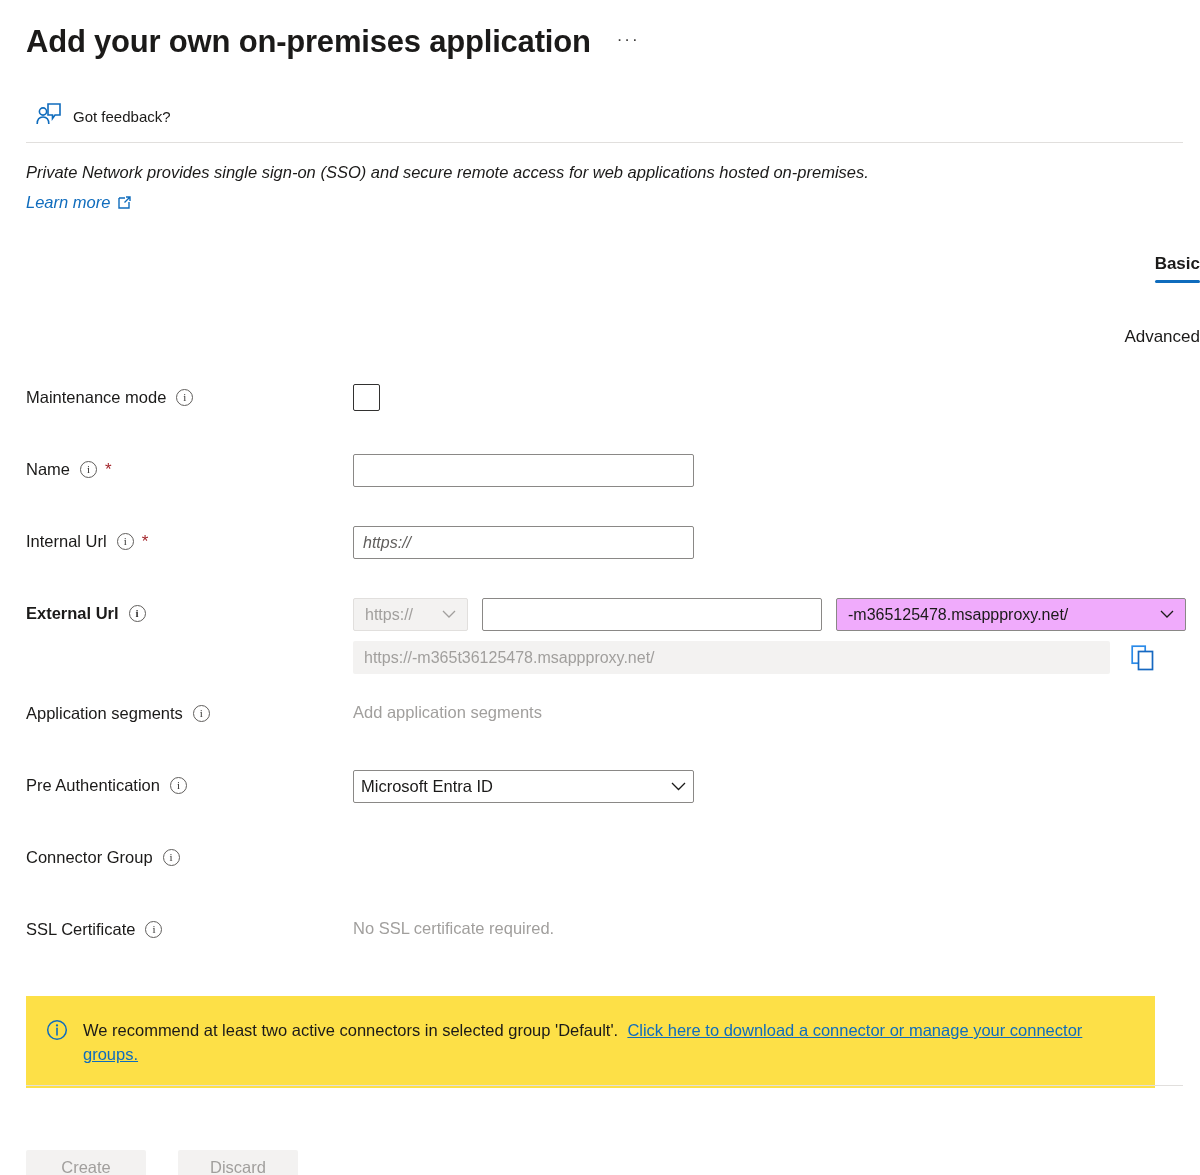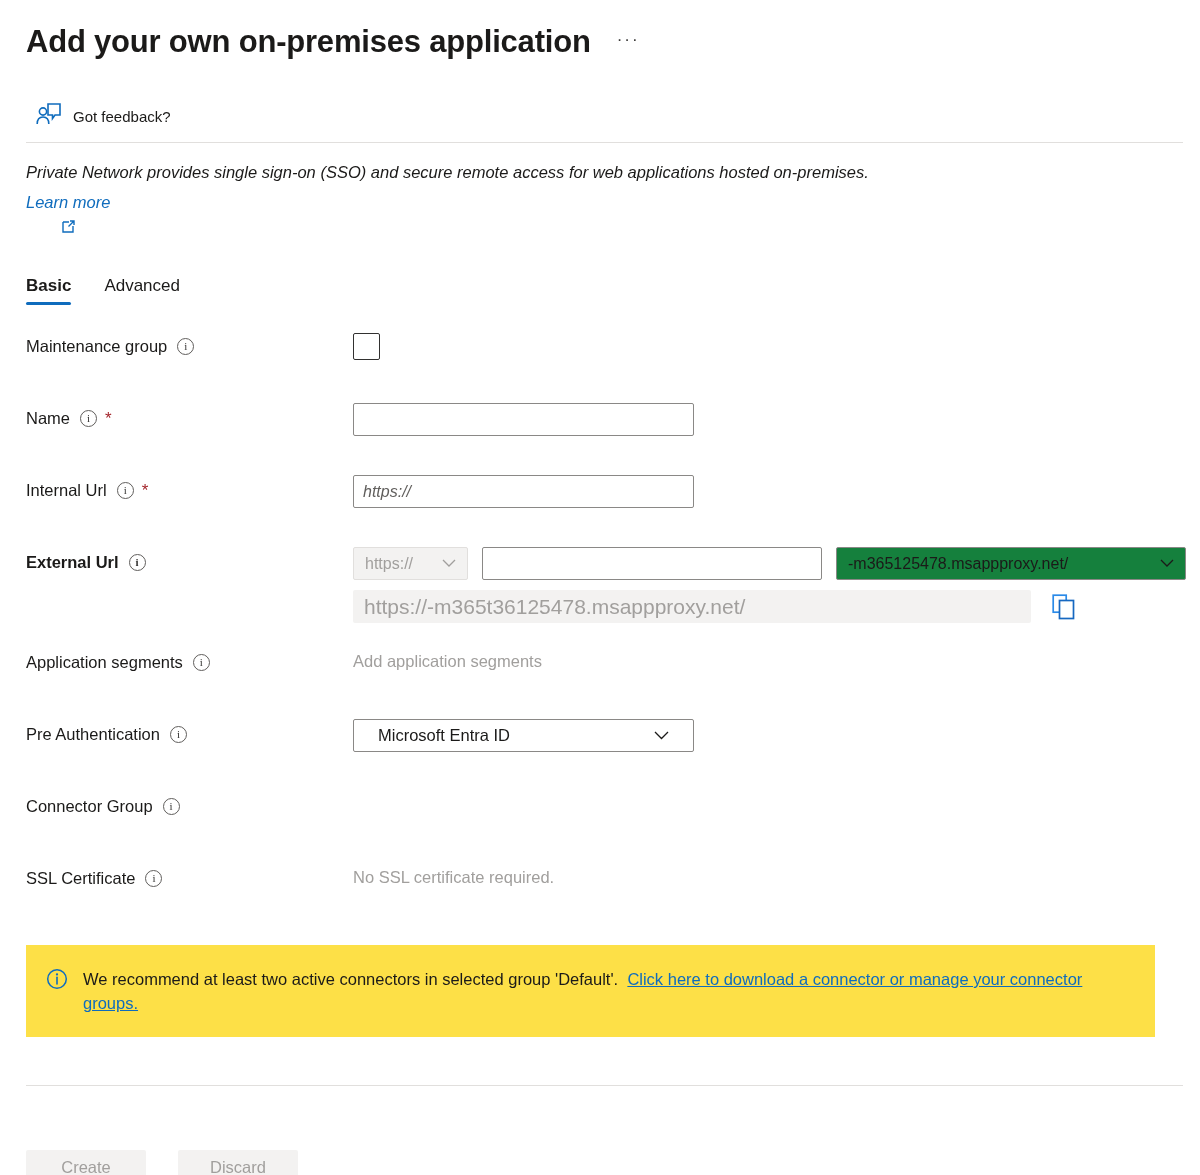--- a/index.html
+++ b/index.html
@@ -72,31 +72,31 @@
     line-height: 24px;
   }
   .learn-more {
     display: inline-flex;
     align-items: center;
     gap: 7px;
     margin-top: 9px;
     color: #0f6cbd;
     font-size: 16.5px;
     cursor: pointer;
-    flex-direction: column;
   }
   .ext-icon { display: inline-block; line-height: 0; }
 
   
   .tabs {
     display: flex;
-    gap: 33px;
+    gap: 44px;
     padding-left: 26px;
     margin-top: 42px;
     align-items: flex-end;
+    flex-direction: column;
   }
   .tab {
     font-size: 17px;
     color: #1b1a19;
     padding-bottom: 9px;
     cursor: pointer;
     position: relative;
   }
   .tab.active { font-weight: bold; }
   .tab.active::after {
@@ -192,64 +192,64 @@
     margin-left: 14px;
     outline: none;
     font-size: 16px;
     font-family: "Liberation Sans", sans-serif;
     padding: 0 9px;
   }
   .suffix-select {
     width: 350px; height: 33px;
     border: 1px solid #8a8886;
     border-radius: 2px;
-    background: #15803d;
+    background: #f0abfc;
     margin-left: 14px;
     display: flex;
     align-items: center;
     justify-content: space-between;
     padding: 0 11px;
     font-size: 16px;
     color: #1b1a19;
     cursor: pointer;
   }
   .preview-line {
     display: flex;
     align-items: center;
     margin-top: 10px;
   }
   .preview-box {
-    width: 678px;
+    width: 757px;
     height: 33px;
     background: #f3f2f1;
     display: flex;
     align-items: center;
     padding-left: 11px;
-    font-size: 21px;
+    font-size: 16px;
     color: #a19f9d;
     border-radius: 2px;
   }
   .copy-icon { margin-left: 21px; cursor: pointer; line-height: 0; }
 
   .muted-text {
     font-size: 16.5px;
     color: #a19f9d;
     padding-top: 5px;
   }
 
   .dropdown {
     width: 341px;
     height: 33px;
     border: 1px solid #8a8886;
     border-radius: 2px;
     background: #fff;
     display: flex;
     align-items: center;
     justify-content: space-between;
-    padding: 0 24px;
+    padding: 0 7px;
     font-size: 16.5px;
     color: #1b1a19;
     cursor: pointer;
   }
   .chev { color: #1b1a19; line-height: 0; }
   .chev.light { color: #a19f9d; }
 
   
   .banner {
     margin: 22px 0 0 26px;
@@ -339,21 +339,21 @@
 
 <div class="tabs">
   <div class="tab active">Basic</div>
   <div class="tab">Advanced</div>
 </div>
 
 <div class="form">
 
   <div class="row">
     <div class="row-label">
-      <span>Maintenance group</span>
+      <span>Maintenance mode</span>
       <span class="info-icon">i</span>
     </div>
     <div class="row-field">
       <div class="checkbox"></div>
     </div>
   </div>
 
   <div class="row">
     <div class="row-label">
       <span>Name</span>

